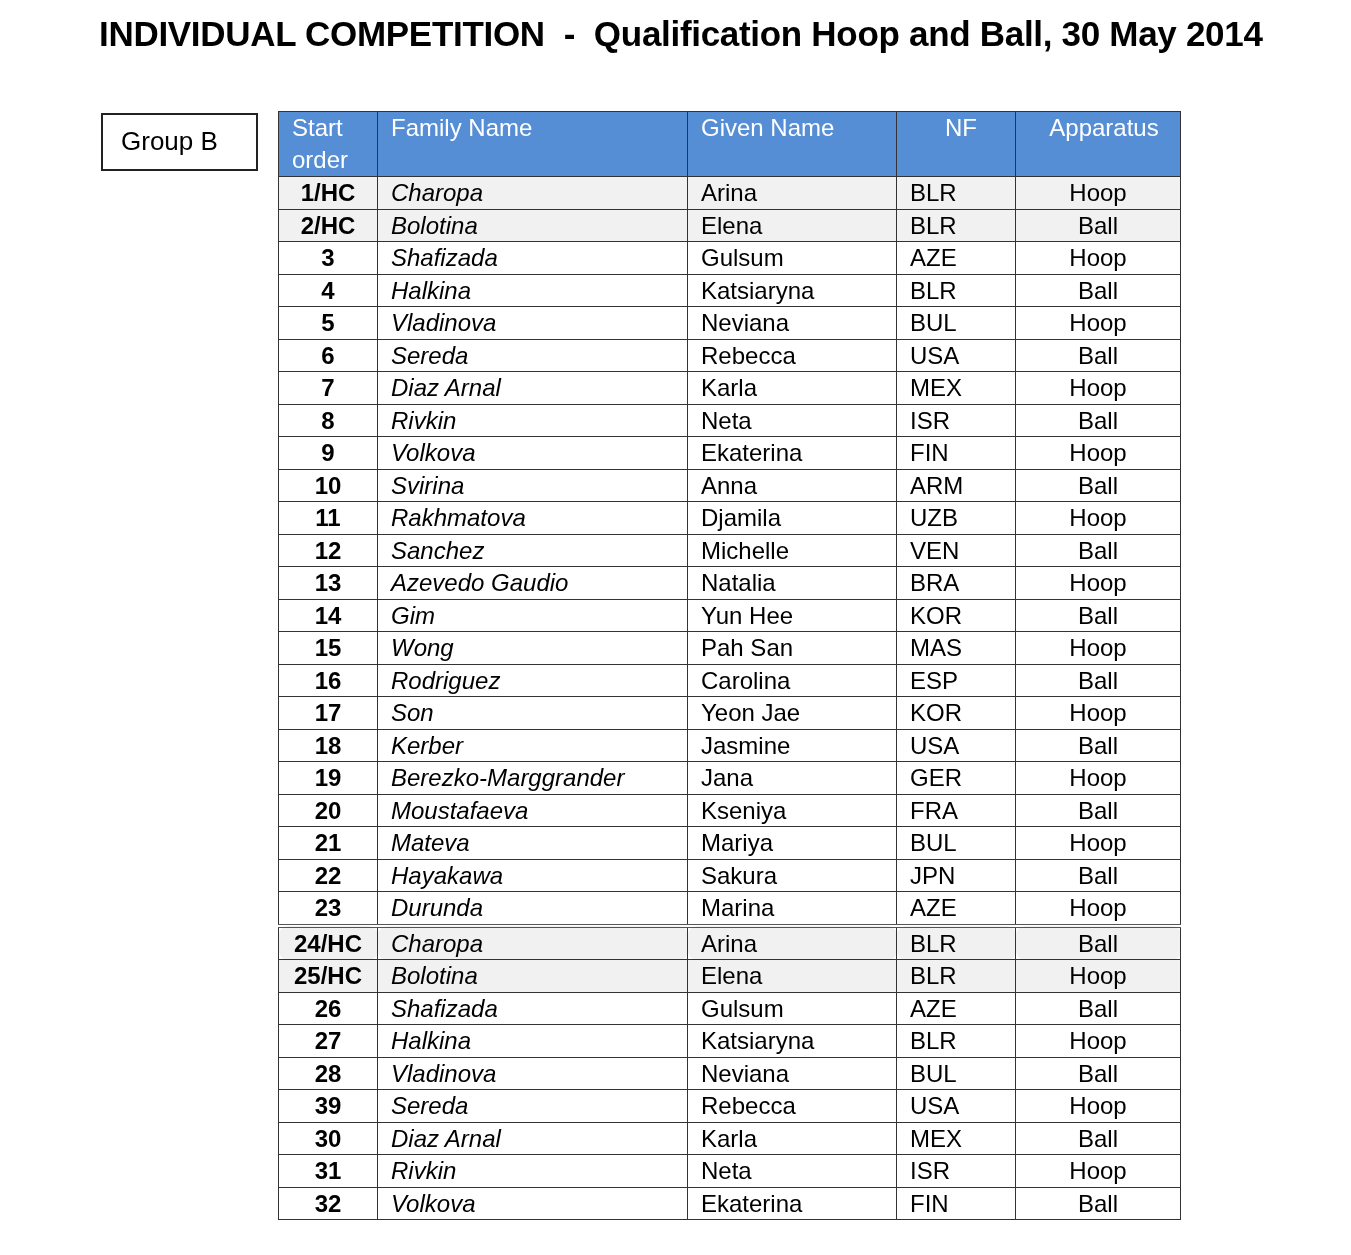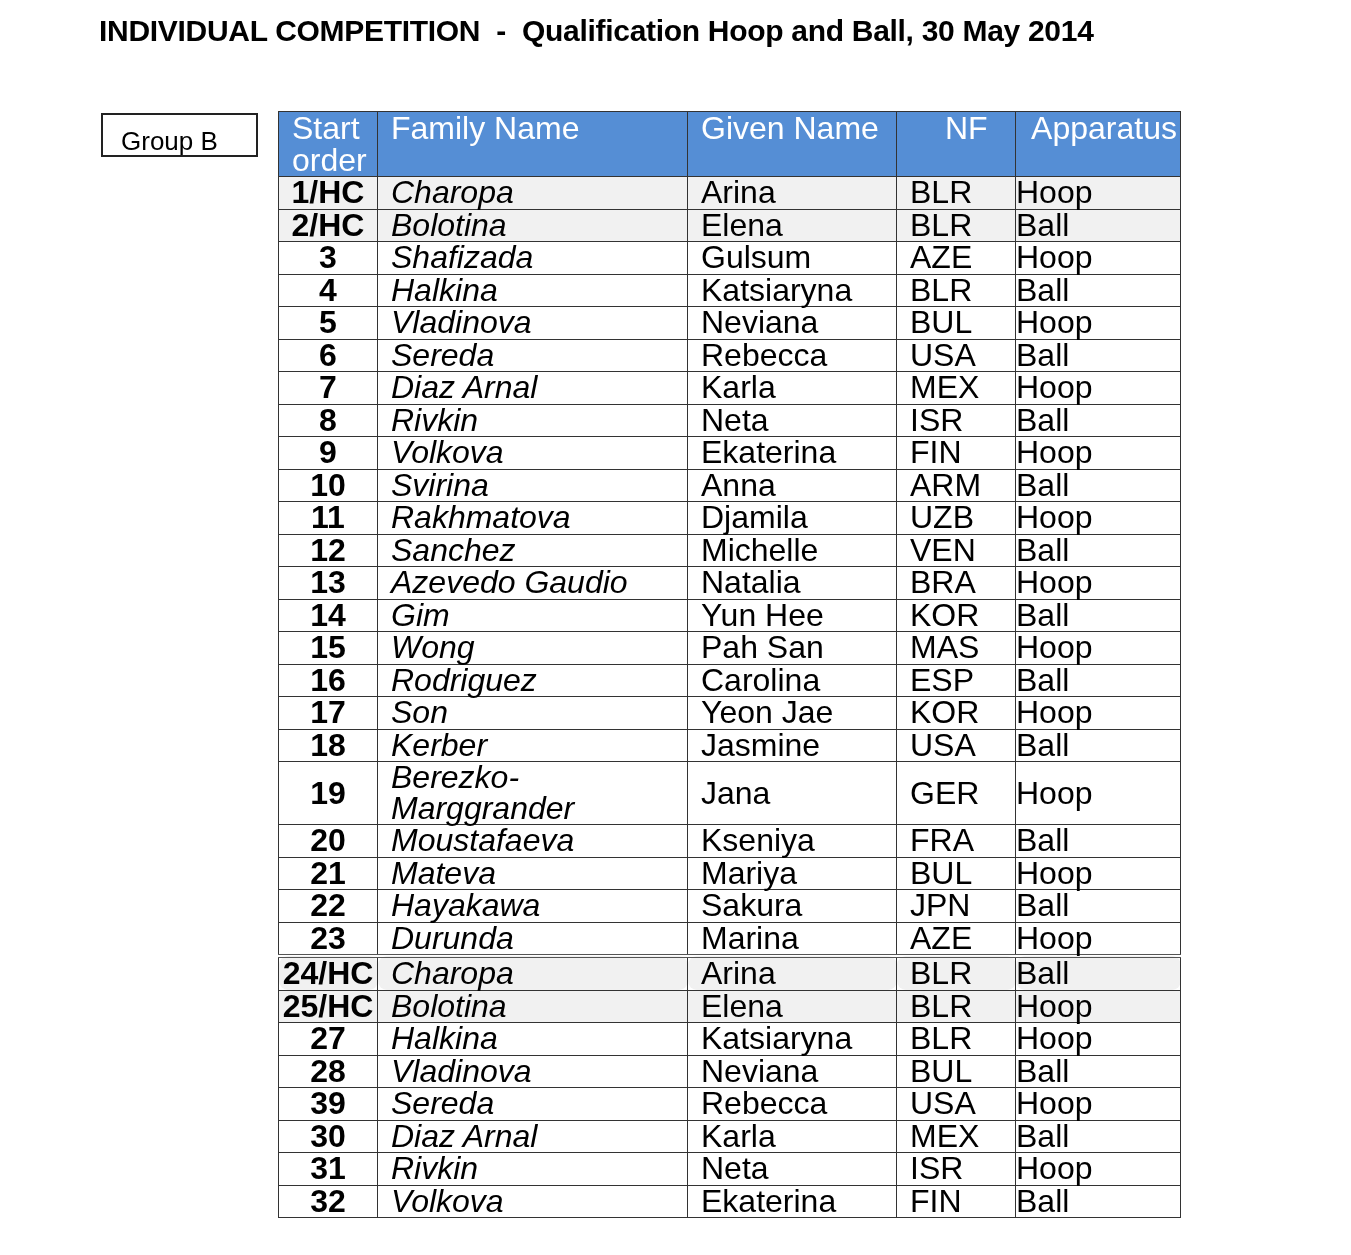--- a/index.html
+++ b/index.html
@@ -1,28 +1,28 @@
 <!DOCTYPE html>
 <html><head>
 <meta charset="utf-8">
 <style>
   html, body { margin: 0; padding: 0; background: #ffffff; }
   body { width: 1351px; height: 1255px; position: relative; font-family: "Liberation Sans", sans-serif; color: #000; overflow: hidden; }
-  .title { position: absolute; left: 99px; top: 14px; font-size: 30px; font-weight: bold; letter-spacing: -0.3px; white-space: pre; }
-  .group-box { position: absolute; left: 101px; top: 113px; width: 157px; height: 44px; border: 2px solid #222; box-sizing: border-box; font-size: 26px; line-height: 52px; padding-left: 18px; }
-  table.start-list { position: absolute; left: 278px; top: 111px; border-collapse: collapse; font-size: 32px; }
+  .title { position: absolute; left: 99px; top: 14px; font-size: 35px; font-weight: bold; letter-spacing: -0.3px; white-space: pre; }
+  .group-box { position: absolute; left: 101px; top: 113px; width: 157px; height: 58px; border: 2px solid #222; box-sizing: border-box; font-size: 26px; line-height: 52px; padding-left: 18px; }
+  table.start-list { position: absolute; left: 278px; top: 111px; border-collapse: collapse; font-size: 24px; }
   table.start-list th, table.start-list td { border: 1.5px solid #333; padding: 0; }
   table.start-list th { background: #558ed5; color: #ffffff; font-weight: normal; text-align: left; vertical-align: top; height: 64px; line-height: 32px; padding-left: 13px; }
   table.start-list th.app { text-align: center; padding-left: 12px; }
   table.start-list td { height: 31.5px; line-height: 31px; }
   td.c-order { width: 98px; text-align: center; font-weight: bold; }
   td.c-family { width: 296px; padding-left: 13px !important; font-style: italic; }
   td.c-given { width: 195px; padding-left: 13px !important; }
   td.c-nf { width: 70px; padding-left: 13px !important; }
-  td.c-app { width: 152px; }
+  td.c-app { width: 152px; text-align: center; }
   tr.hc td { background: #f1f1f1; }
   tr.section-break td { border-top: 4px double #555; border-radius: 9px; }
 </style>
 </head>
 <body>
 
 <div class="title">INDIVIDUAL COMPETITION  -  Qualification Hoop and Ball, 30 May 2014</div>
 
 <div class="group-box">Group B</div>
 
@@ -206,20 +206,27 @@
         <td class="c-app">Ball</td>
       </tr>
       <tr class="hc">
         <td class="c-order">25/HC</td>
         <td class="c-family">Bolotina</td>
         <td class="c-given">Elena</td>
         <td class="c-nf">BLR</td>
         <td class="c-app">Hoop</td>
       </tr>
       <tr>
+        <td class="c-order">26</td>
+        <td class="c-family">Shafizada</td>
+        <td class="c-given">Gulsum</td>
+        <td class="c-nf">AZE</td>
+        <td class="c-app">Ball</td>
+      </tr>
+      <tr>
         <td class="c-order">27</td>
         <td class="c-family">Halkina</td>
         <td class="c-given">Katsiaryna</td>
         <td class="c-nf">BLR</td>
         <td class="c-app">Hoop</td>
       </tr>
       <tr>
         <td class="c-order">28</td>
         <td class="c-family">Vladinova</td>
         <td class="c-given">Neviana</td>

